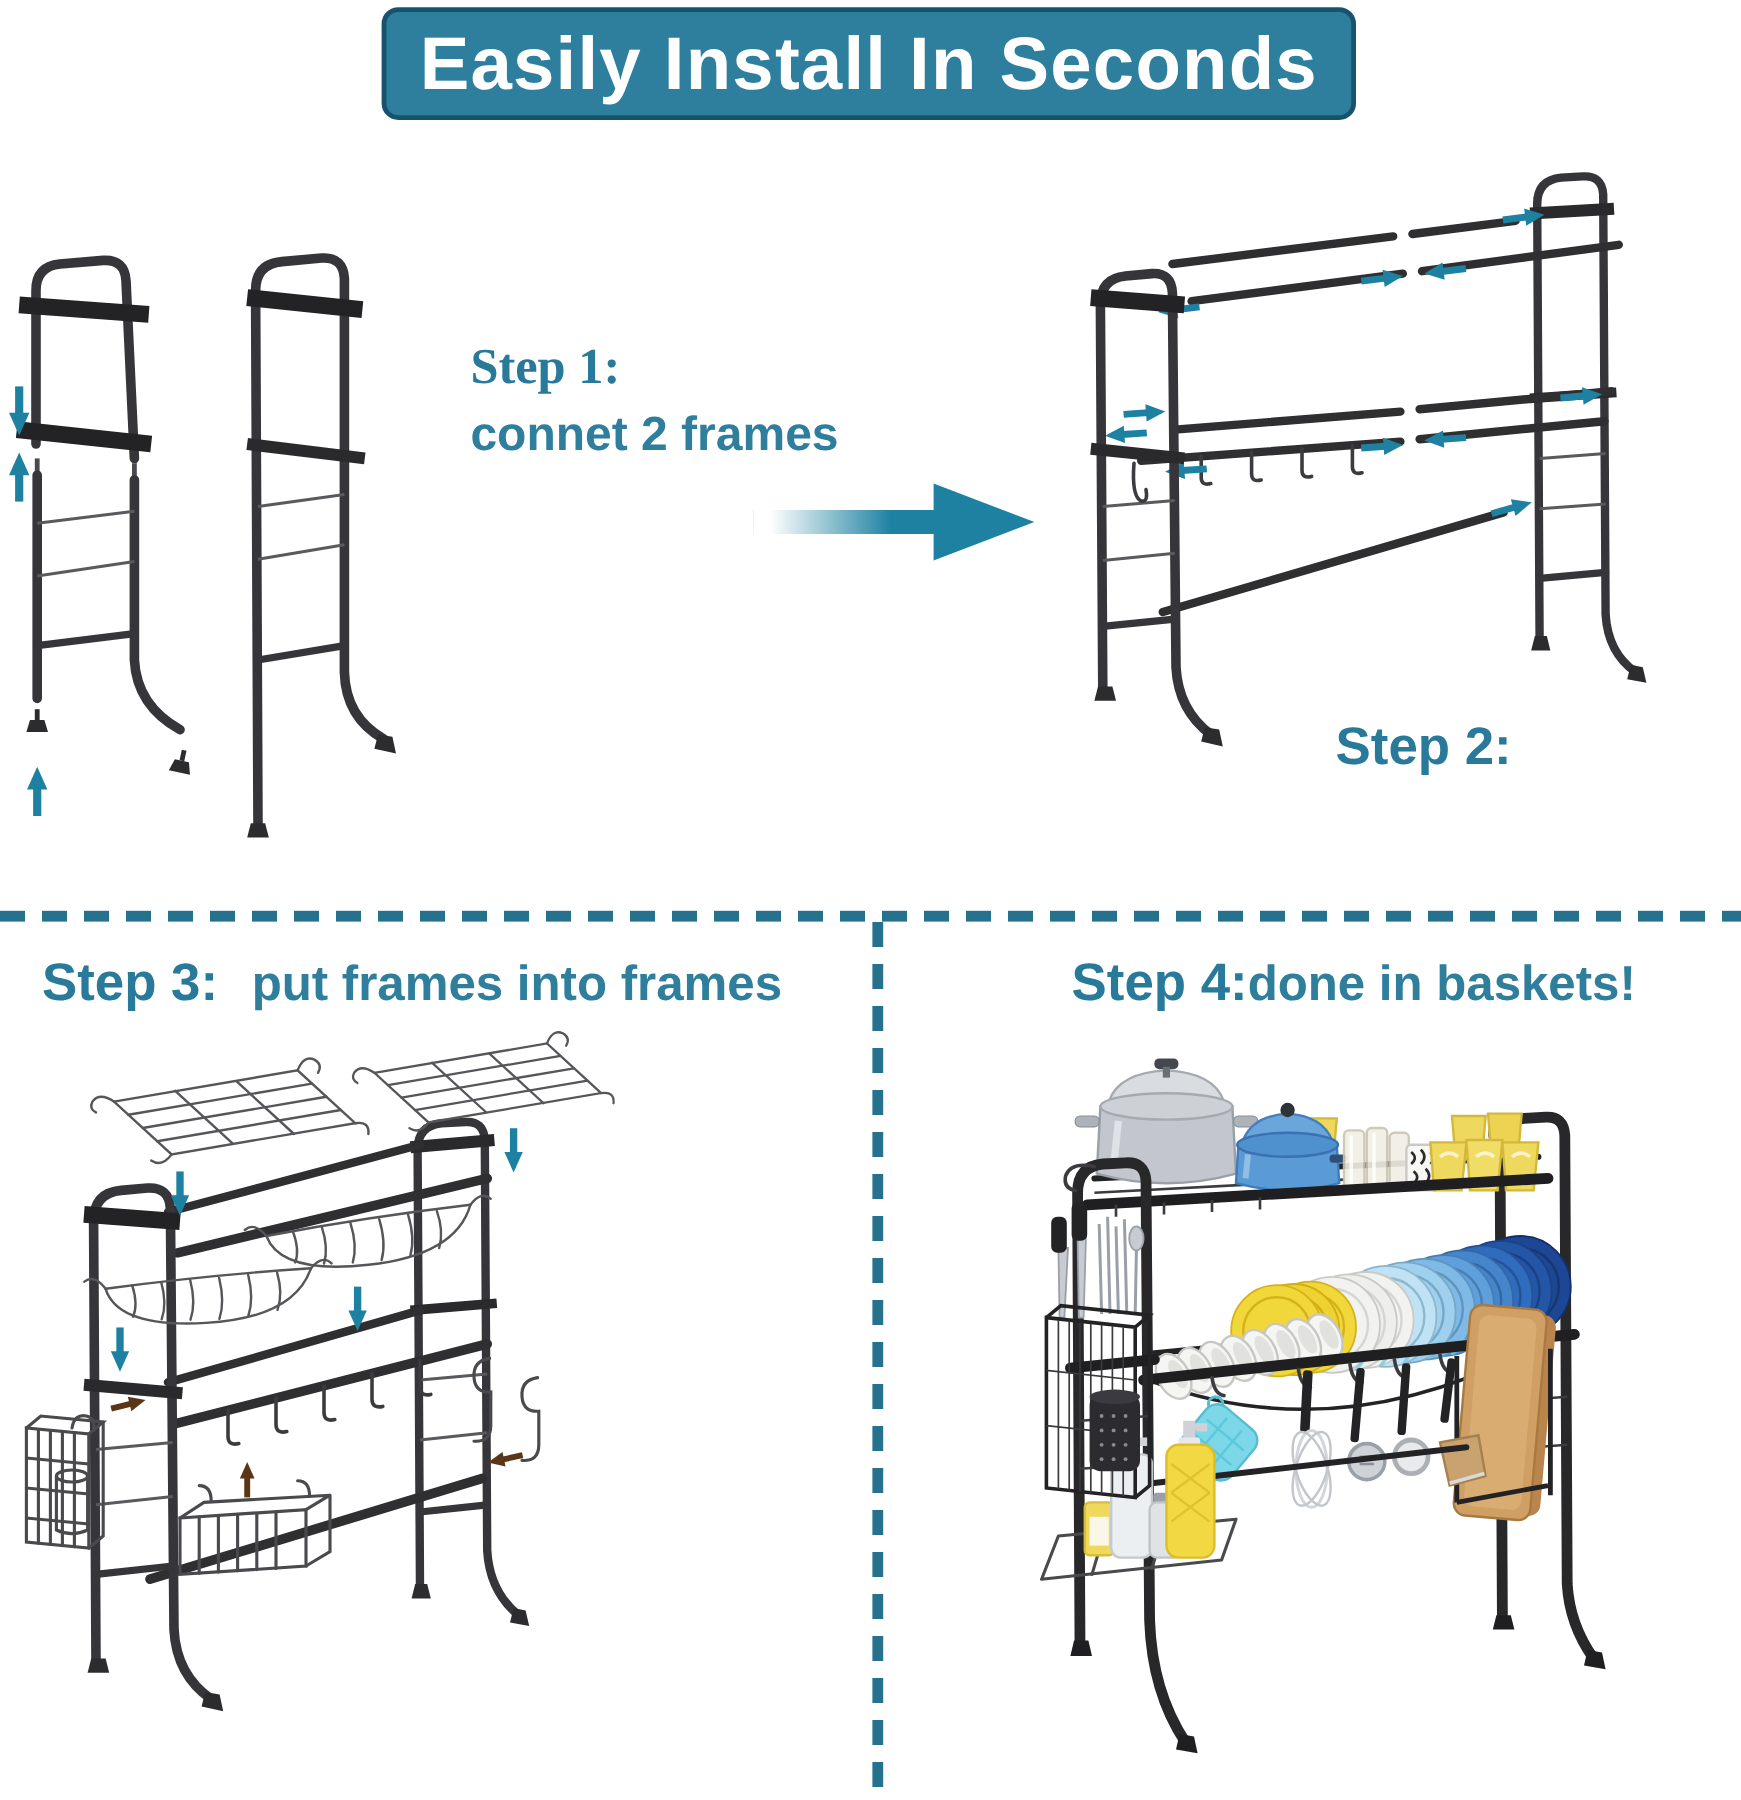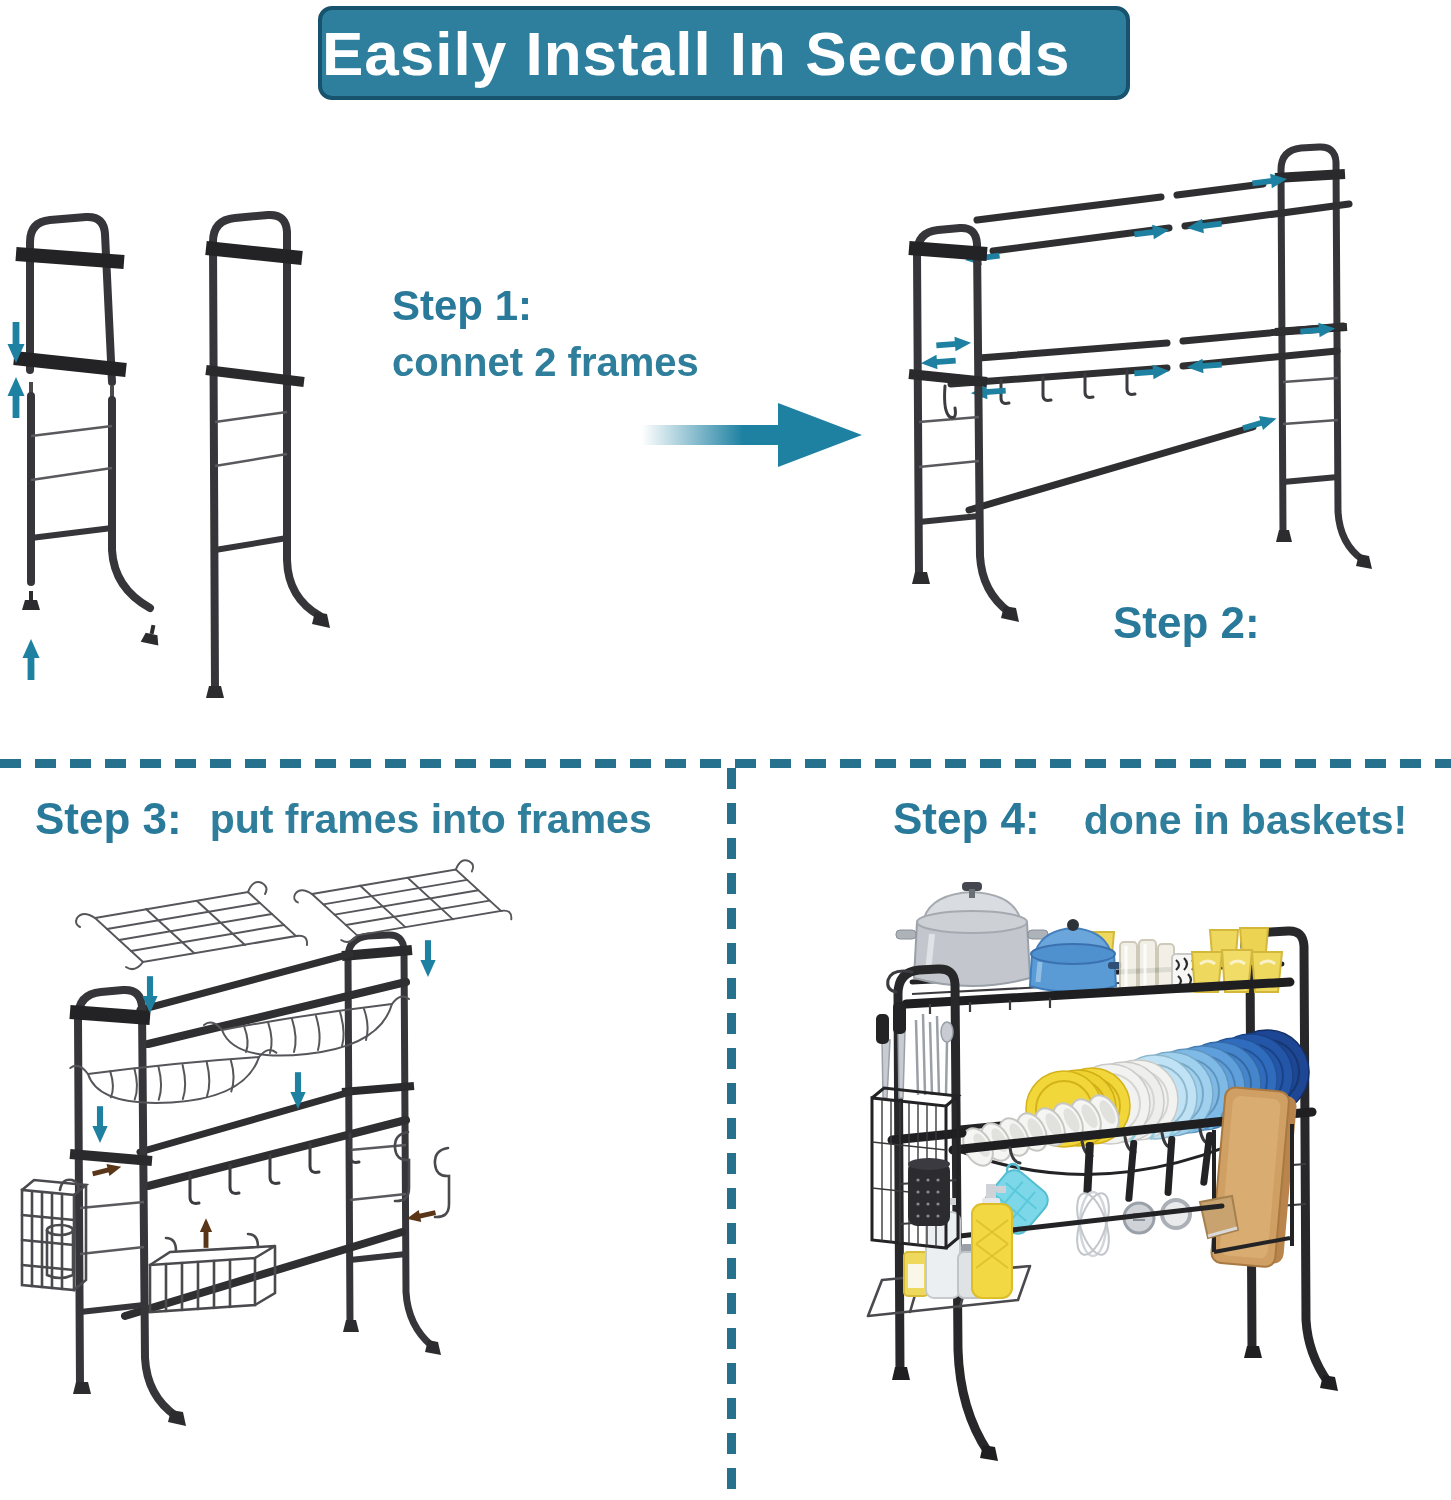--- a/index.html
+++ b/index.html
@@ -1,30 +1,30 @@
 <!DOCTYPE html>
 <html><head>
 <meta charset="utf-8">
 <style>
   html,body{margin:0;padding:0;background:#ffffff;}
   .canvas{position:relative;width:1451px;height:1500px;background:#ffffff;overflow:hidden;
           font-family:"Liberation Sans","DejaVu Sans",sans-serif;}
   .banner{position:absolute;left:318px;top:6px;width:812px;height:94px;box-sizing:border-box;
           background:#2e7f9e;border:4px solid #17536d;border-radius:14px;
-          display:flex;align-items:center;justify-content:flex-start;}
+          display:flex;align-items:center;justify-content:center;}
   .banner h1{margin:0;color:#ffffff;font-size:62px;font-weight:700;letter-spacing:1px;}
   .step-block{position:absolute;color:#28799a;}
   .step-label{font-weight:700;font-size:44px;color:#28799a;}
   .step-desc{font-weight:700;font-size:41px;color:#2e7e9c;}
   .s1{left:392px;top:282px;}
-  .s1 .step-label{font-size:42px;}
+  .s1 .step-label{font-size:42px;font-family:Liberation Serif, serif;}
   .s1 .step-desc{display:block;margin-top:10px;font-size:40px;}
   .s2{left:1113px;top:562px;margin-top:36px;}
   .s3{left:35px;top:794px;display:flex;gap:28px;align-items:center;}
-  .s4{left:893px;top:794px;display:flex;gap:44px;align-items:baseline;}
+  .s4{left:893px;top:794px;display:flex;align-items:baseline;}
   .divider-h{position:absolute;left:0;top:759px;width:1451px;height:9px;
     background:repeating-linear-gradient(90deg,#25718e 0 21px,transparent 21px 35px);}
   .divider-v{position:absolute;left:727px;top:768px;width:9px;height:732px;
     background:repeating-linear-gradient(180deg,#25718e 0 21px,transparent 21px 35px);}
   .quad{position:absolute;}
   .flow-arrow{position:absolute;left:628px;top:388px;width:250px;height:96px;}
   .arrow-fade{position:absolute;left:0;top:0;width:115px;height:96px;
     background:linear-gradient(to right,#ffffff 12%,rgba(255,255,255,0));}
   svg{display:block;}
   .tube{stroke:#36363a;stroke-width:8;fill:none;stroke-linecap:round;}

